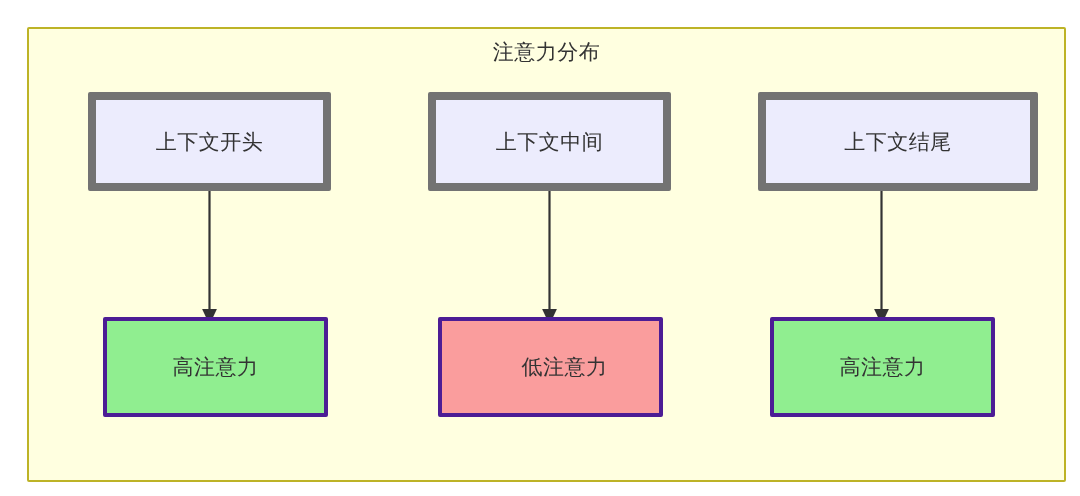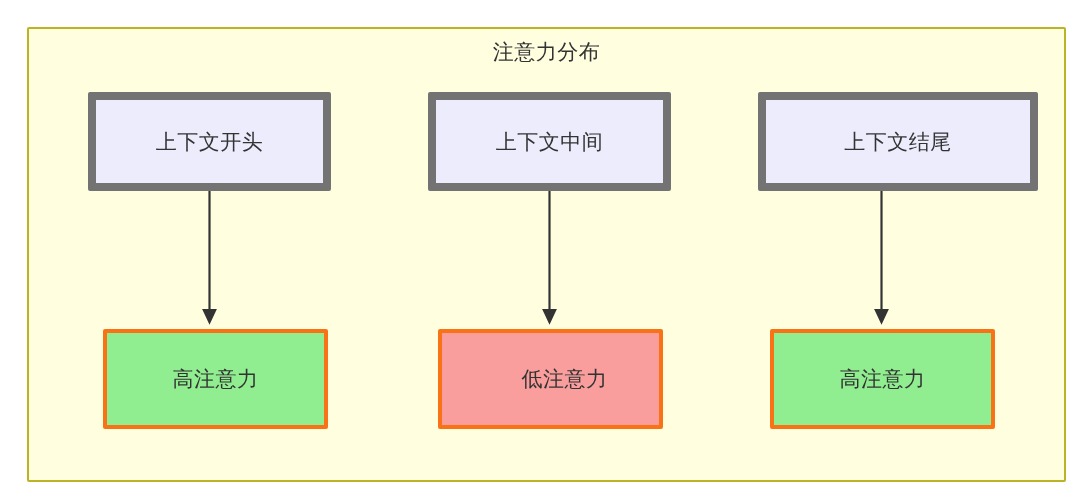--- a/index.html
+++ b/index.html
@@ -59,29 +59,28 @@
     justify-content: center;
     font-size: 21px;
     color: #333333;
     letter-spacing: 0.5px;
   }
 
   
   .node-bottom {
     position: absolute;
     box-sizing: border-box;
-    border: 4px solid #f97316;
+    border: 4px solid #4c1d95;
     border-radius: 2px;
     display: flex;
     align-items: center;
     justify-content: center;
     font-size: 21px;
     color: #333333;
     letter-spacing: 0.5px;
-    margin-top: 12px;
   }
   .node-bottom.fill-high { background: #90ee90; }
   .node-bottom.fill-low  { background: #fa9d9d; }
 
   
   .edge-layer {
     position: absolute;
     left: 0;
     top: 0;
     width: 1080px;

